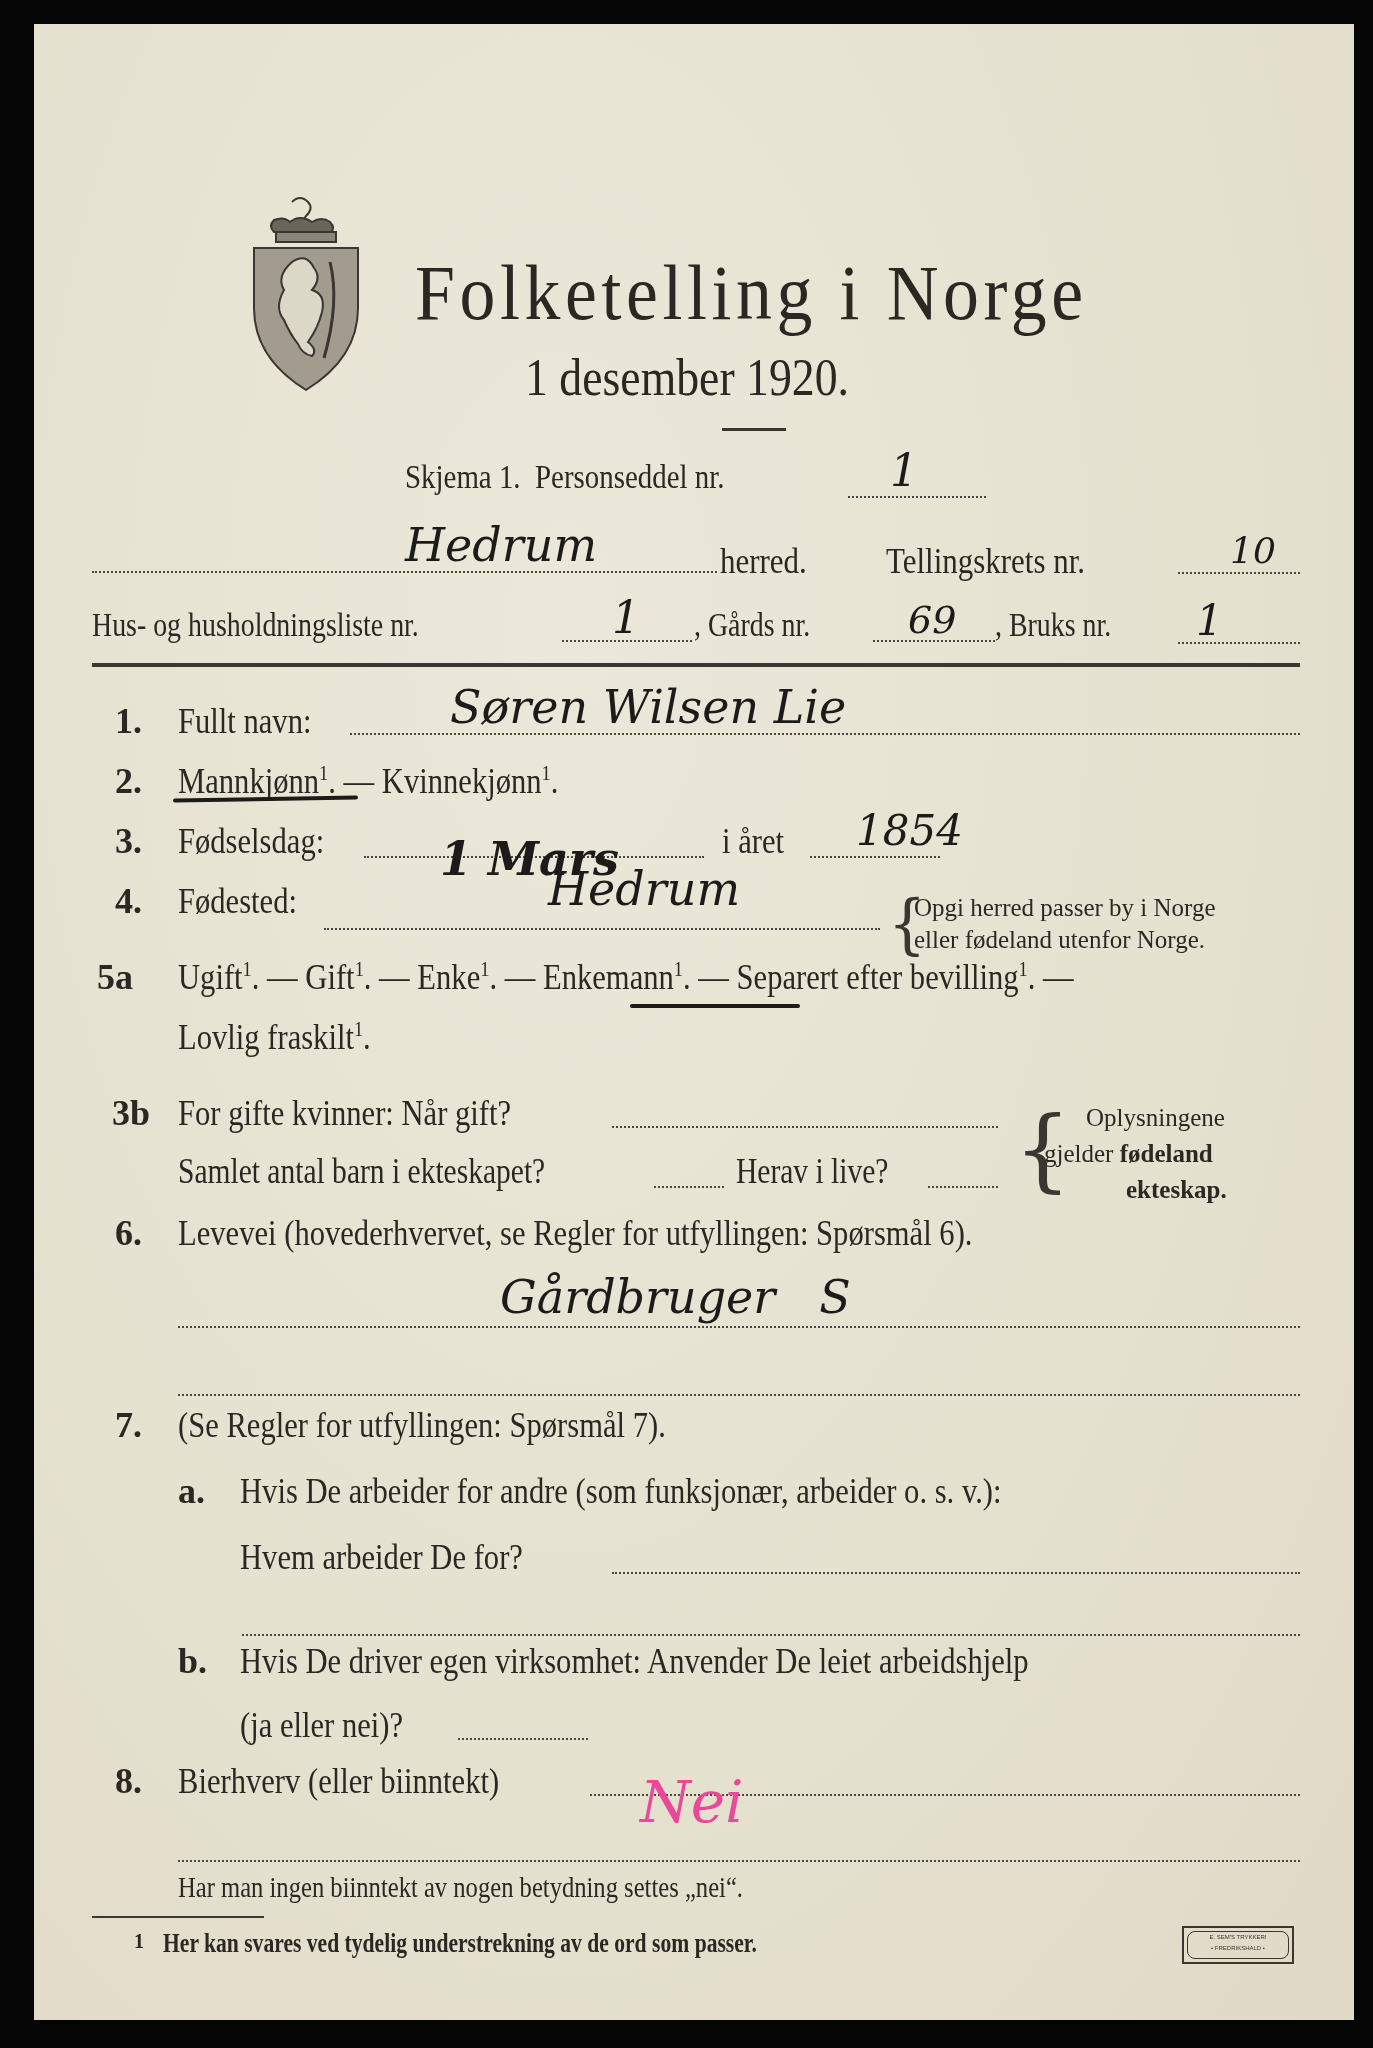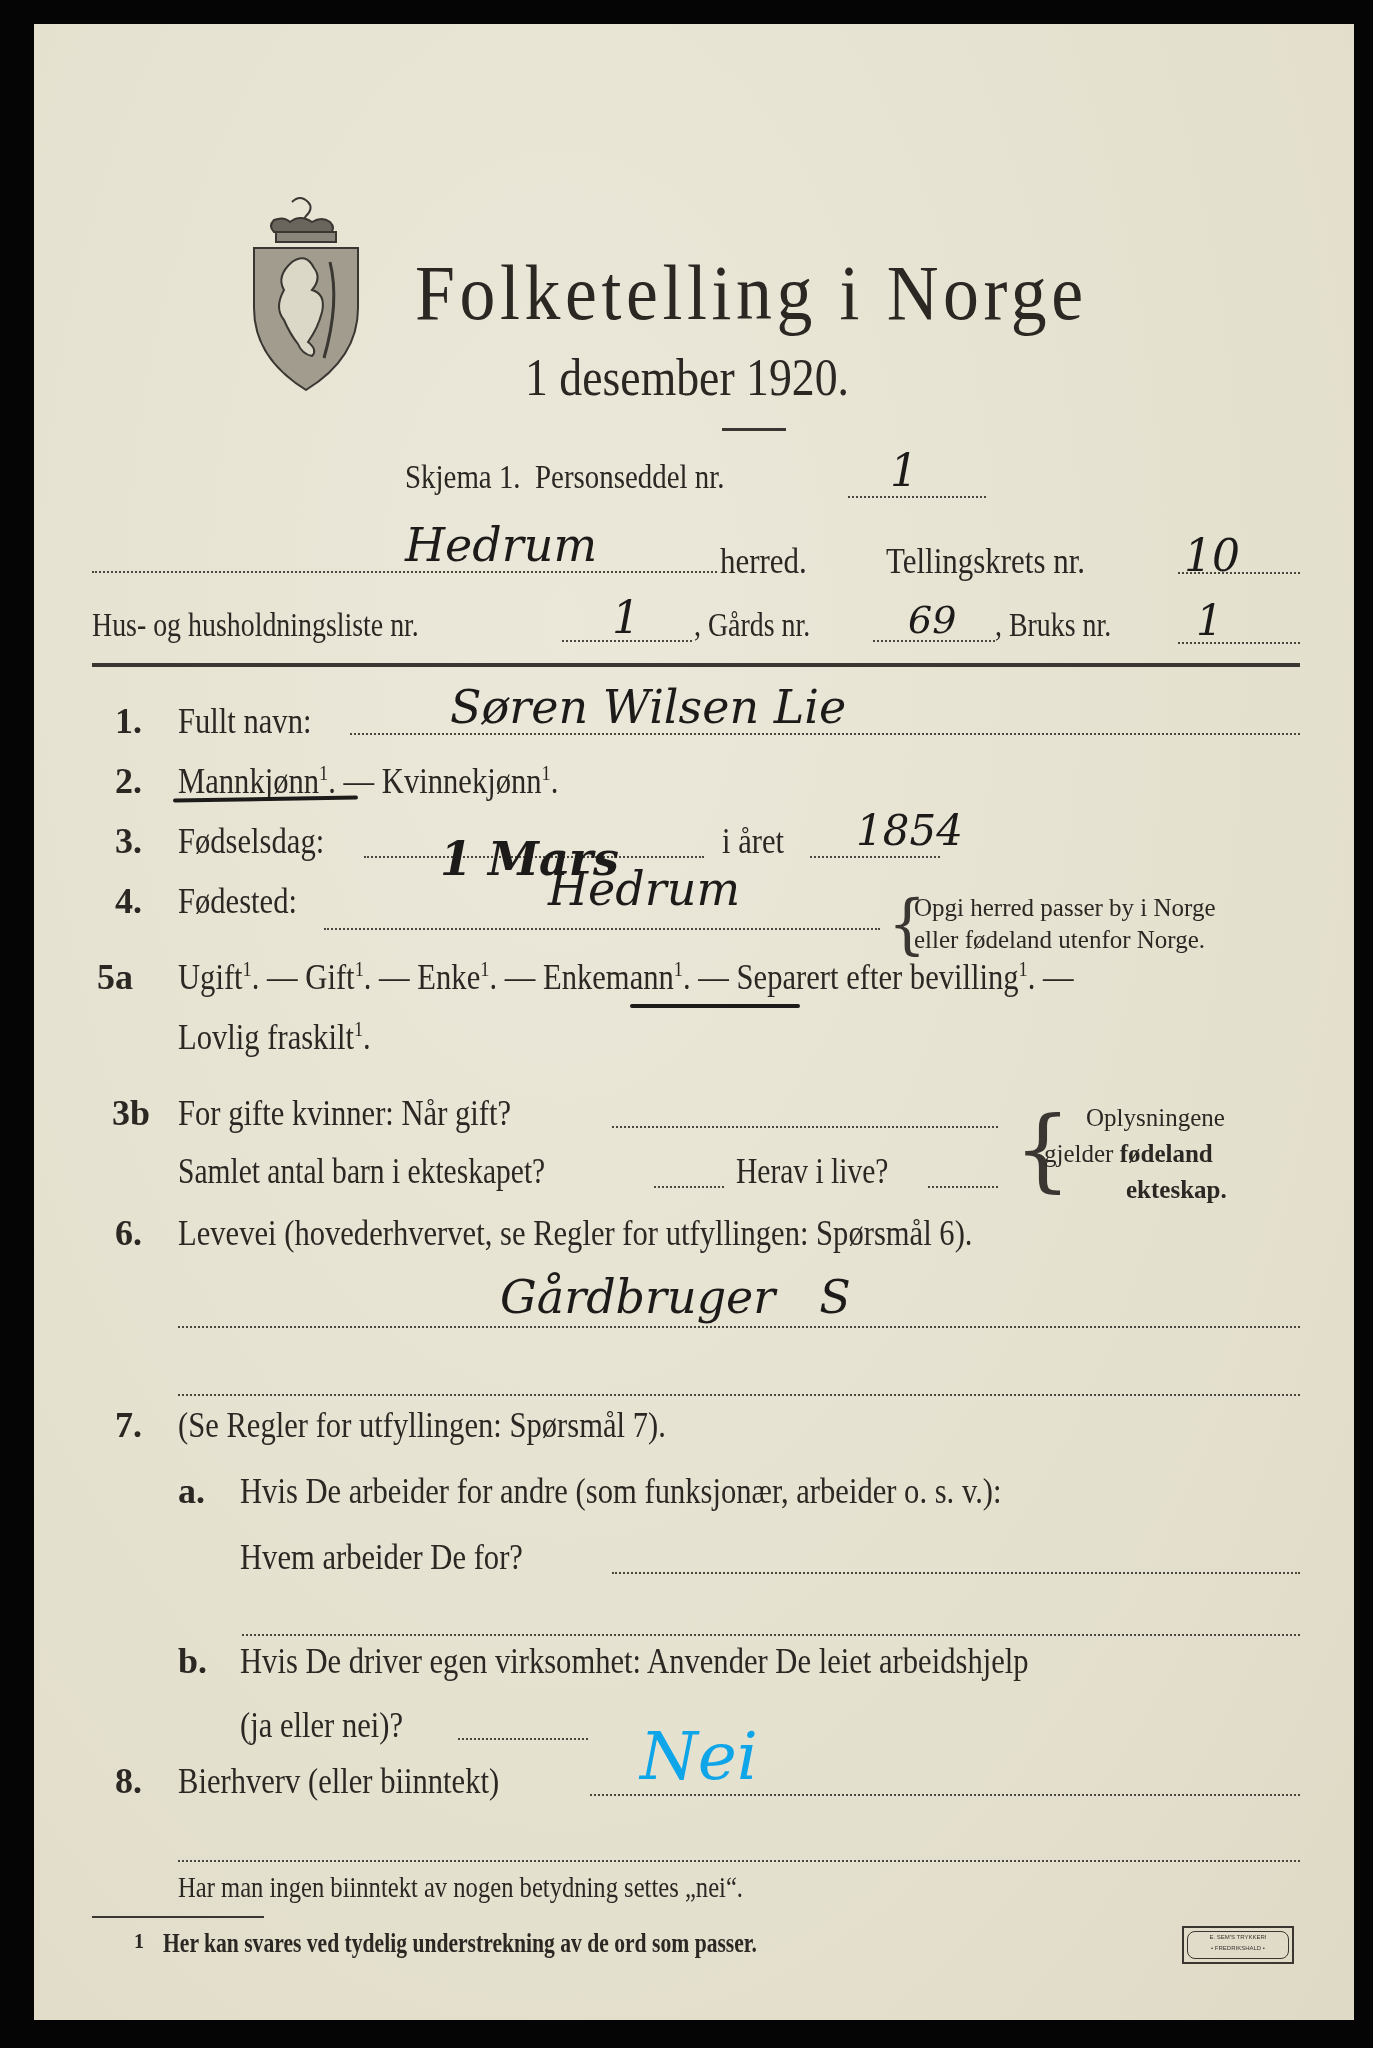--- a/index.html
+++ b/index.html
@@ -47,21 +47,21 @@
   <span>Personseddel nr.</span>
 </div>
 <div class="dot" style="left:848px;top:496px;width:138px;"></div>
 <div class="hw" style="left:890px;top:445px;font-size:44px;">1</div>
 
 <div class="dot" style="left:92px;top:571px;width:625px;"></div>
 <div class="hw" style="left:405px;top:518px;font-size:46px;">Hedrum</div>
 <div class="t" style="left:720px;top:540px;font-size:36px;transform:scaleX(0.86);transform-origin:0 0;">herred.</div>
 <div class="t" style="left:886px;top:540px;font-size:36px;transform:scaleX(0.86);transform-origin:0 0;">Tellingskrets nr.</div>
 <div class="dot" style="left:1178px;top:572px;width:122px;"></div>
-<div class="hw" style="left:1184px;top:530px;font-size:44px;">10</div>
+<div class="hw" style="left:1230px;top:530px;font-size:36px;">10</div>
 
 <div class="t" style="left:92px;top:606px;font-size:34px;transform:scaleX(0.82);transform-origin:0 0;">Hus- og husholdningsliste nr.</div>
 <div class="dot" style="left:562px;top:640px;width:130px;"></div>
 <div class="hw" style="left:612px;top:592px;font-size:44px;">1</div>
 <div class="t" style="left:694px;top:606px;font-size:34px;transform:scaleX(0.82);transform-origin:0 0;">, Gårds nr.</div>
 <div class="dot" style="left:873px;top:640px;width:122px;"></div>
 <div class="hw" style="left:908px;top:598px;font-size:38px;">69</div>
 <div class="t" style="left:995px;top:606px;font-size:34px;transform:scaleX(0.82);transform-origin:0 0;">, Bruks nr.</div>
 <div class="dot" style="left:1178px;top:642px;width:122px;"></div>
 <div class="hw" style="left:1196px;top:596px;font-size:42px;">1</div>
@@ -138,21 +138,21 @@
 <div class="dot" style="left:612px;top:1572px;width:688px;"></div>
 <div class="dot" style="left:242px;top:1634px;width:1058px;"></div>
 <div class="t" style="left:178px;top:1640px;font-size:36px;font-weight:bold;">b.</div>
 <div class="t" style="left:240px;top:1640px;font-size:36px;transform:scaleX(0.85);transform-origin:0 0;">Hvis De driver egen virksomhet:  Anvender De leiet arbeidshjelp</div>
 <div class="t" style="left:240px;top:1704px;font-size:36px;transform:scaleX(0.85);transform-origin:0 0;">(ja eller nei)?</div>
 <div class="dot" style="left:458px;top:1738px;width:130px;"></div>
 
 <div class="t" style="left:115px;top:1760px;font-size:36px;font-weight:bold;">8.</div>
 <div class="t" style="left:178px;top:1760px;font-size:36px;transform:scaleX(0.85);transform-origin:0 0;">Bierhverv (eller biinntekt)</div>
 <div class="dot" style="left:590px;top:1794px;width:710px;"></div>
-<div class="hw" style="left:640px;top:1718px;font-size:66px;color:#0ea5e9;">Nei</div>
+<div class="hw" style="left:640px;top:1768px;font-size:58px;color:#ec4899;">Nei</div>
 <div class="dot" style="left:178px;top:1860px;width:1122px;"></div>
 <div class="t" style="left:178px;top:1870px;font-size:30px;transform:scaleX(0.82);transform-origin:0 0;">Har man ingen biinntekt av nogen betydning settes „nei“.</div>
 
 <div class="rule" style="left:92px;top:1916px;width:172px;height:2px;"></div>
 <div class="t" style="left:134px;top:1930px;font-size:20px;font-weight:bold;">1</div>
 <div class="t" style="left:163px;top:1928px;font-size:27px;font-weight:bold;transform:scaleX(0.8);transform-origin:0 0;">Her kan svares ved tydelig understrekning av de ord som passer.</div>
 
 <div style="position:absolute;left:1182px;top:1926px;width:108px;height:34px;border:2px solid #3a3631;">
   <div style="position:absolute;inset:3px;border:1px solid #3a3631;border-radius:8px;font-family:'Liberation Sans',sans-serif;font-size:6px;color:#3a3631;text-align:center;line-height:11px;">
     <div>E. SEM'S TRYKKERI</div>

